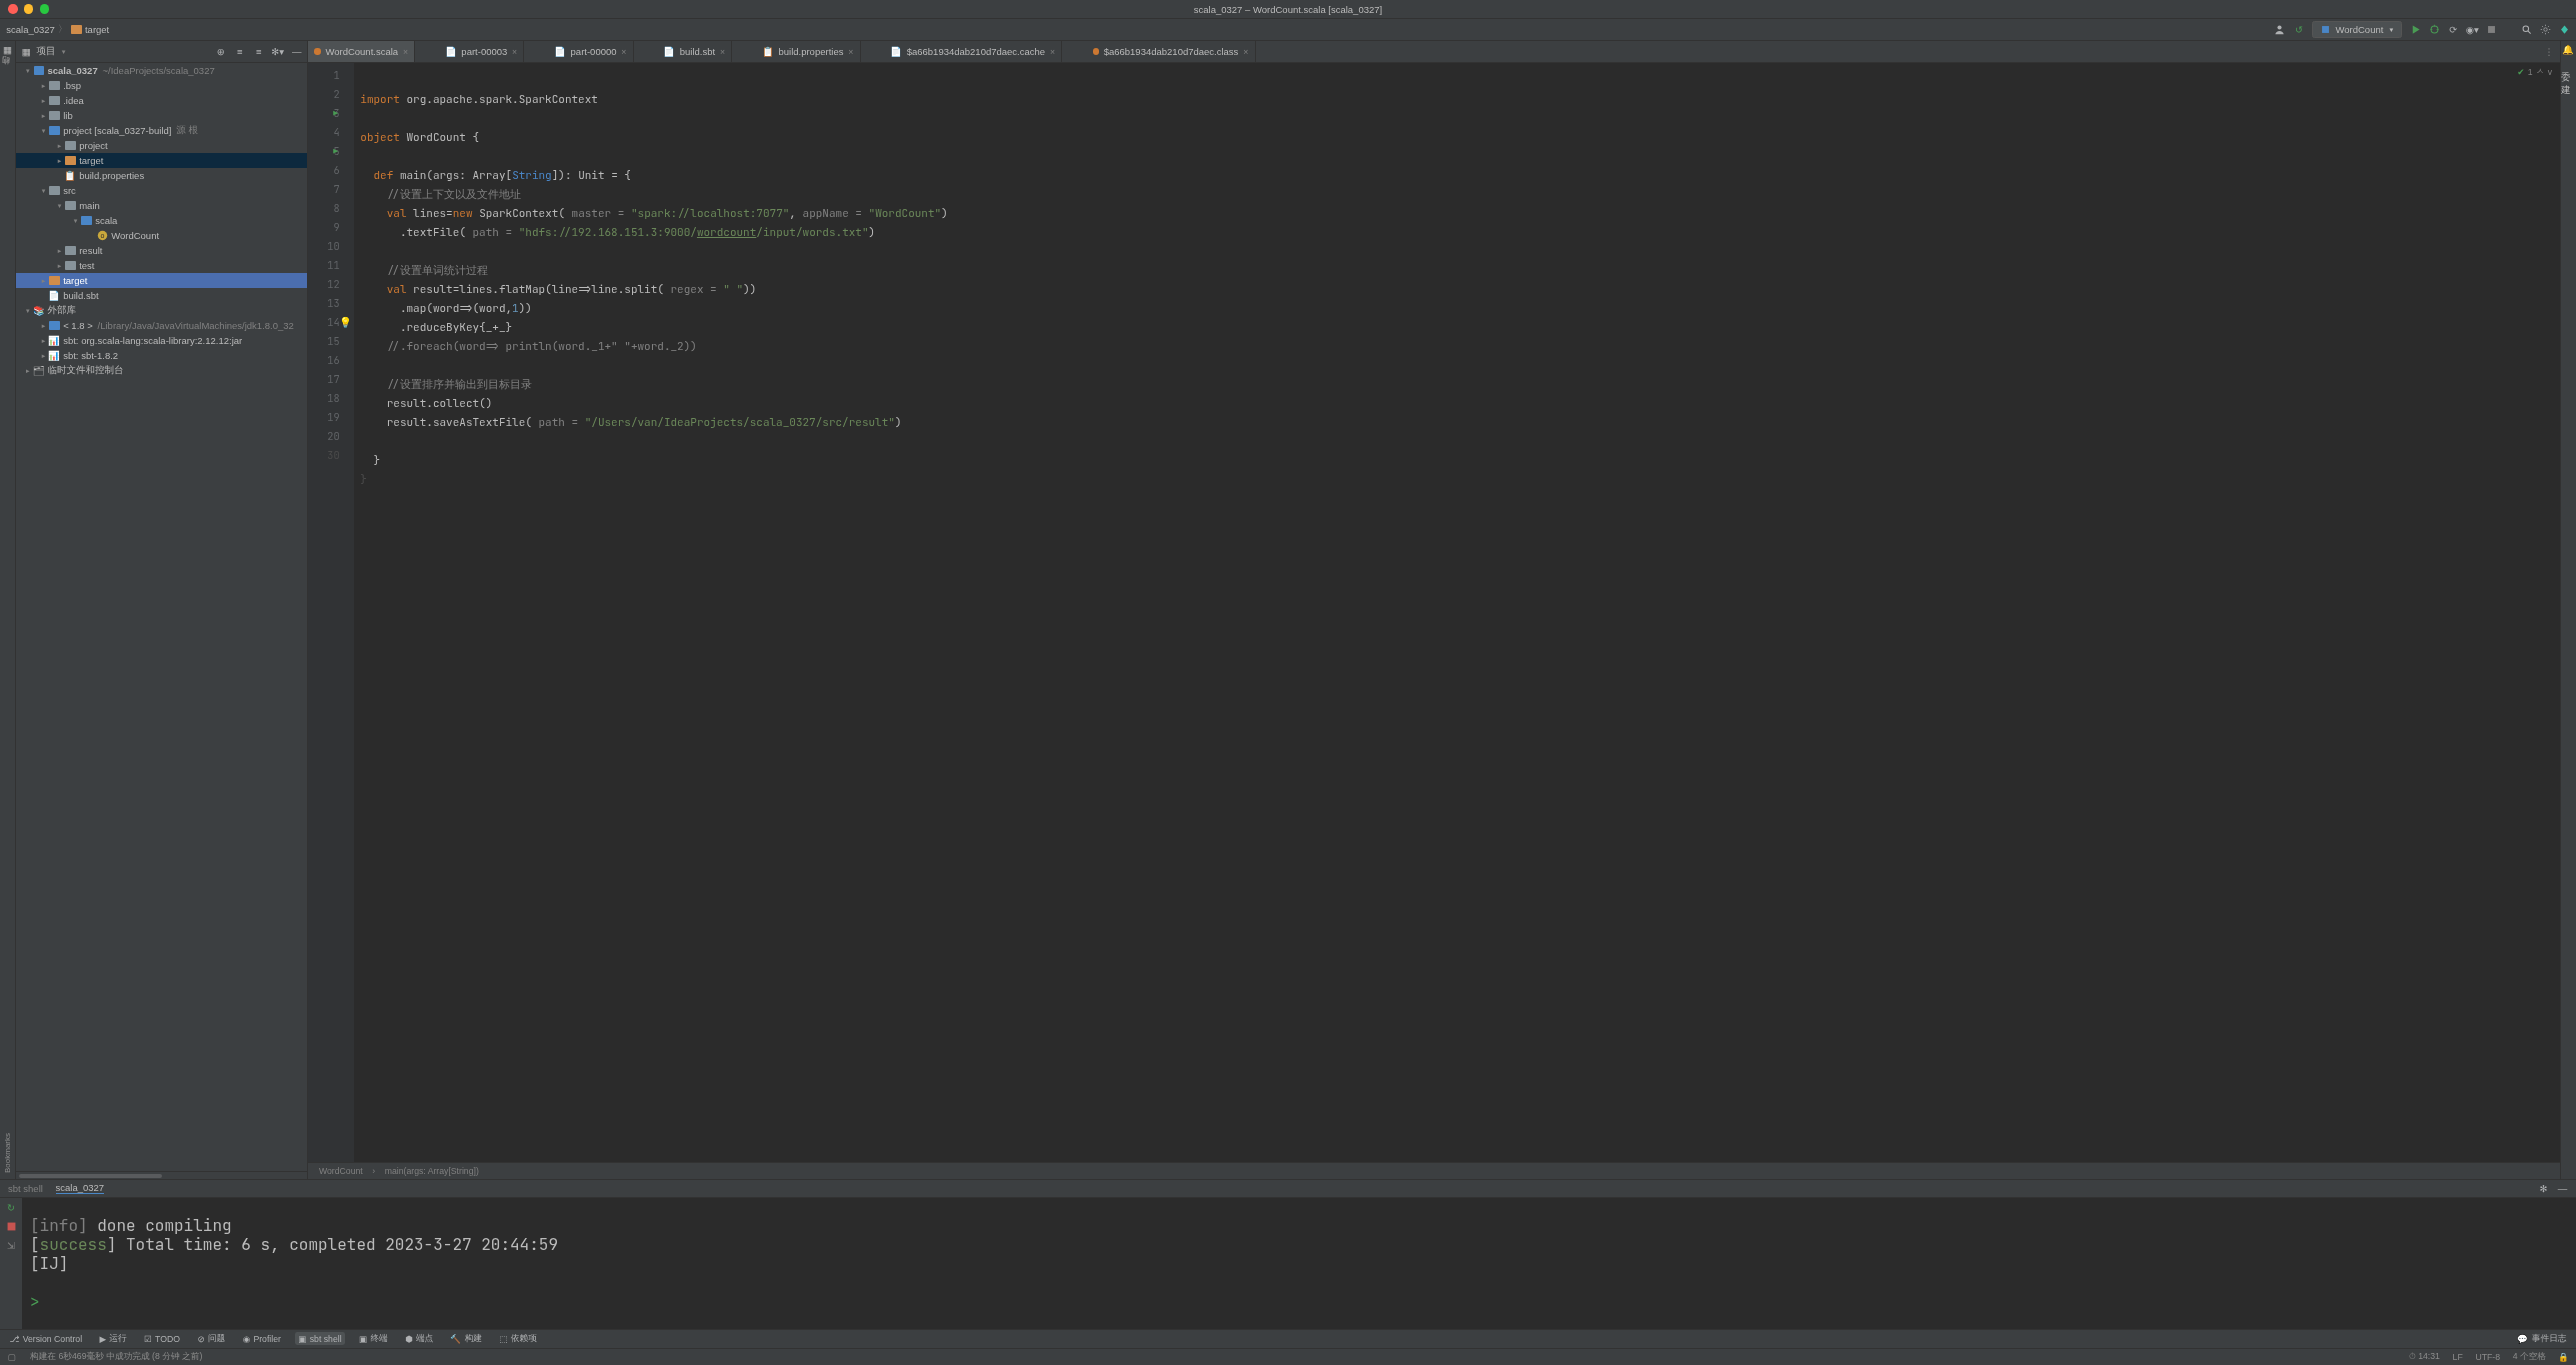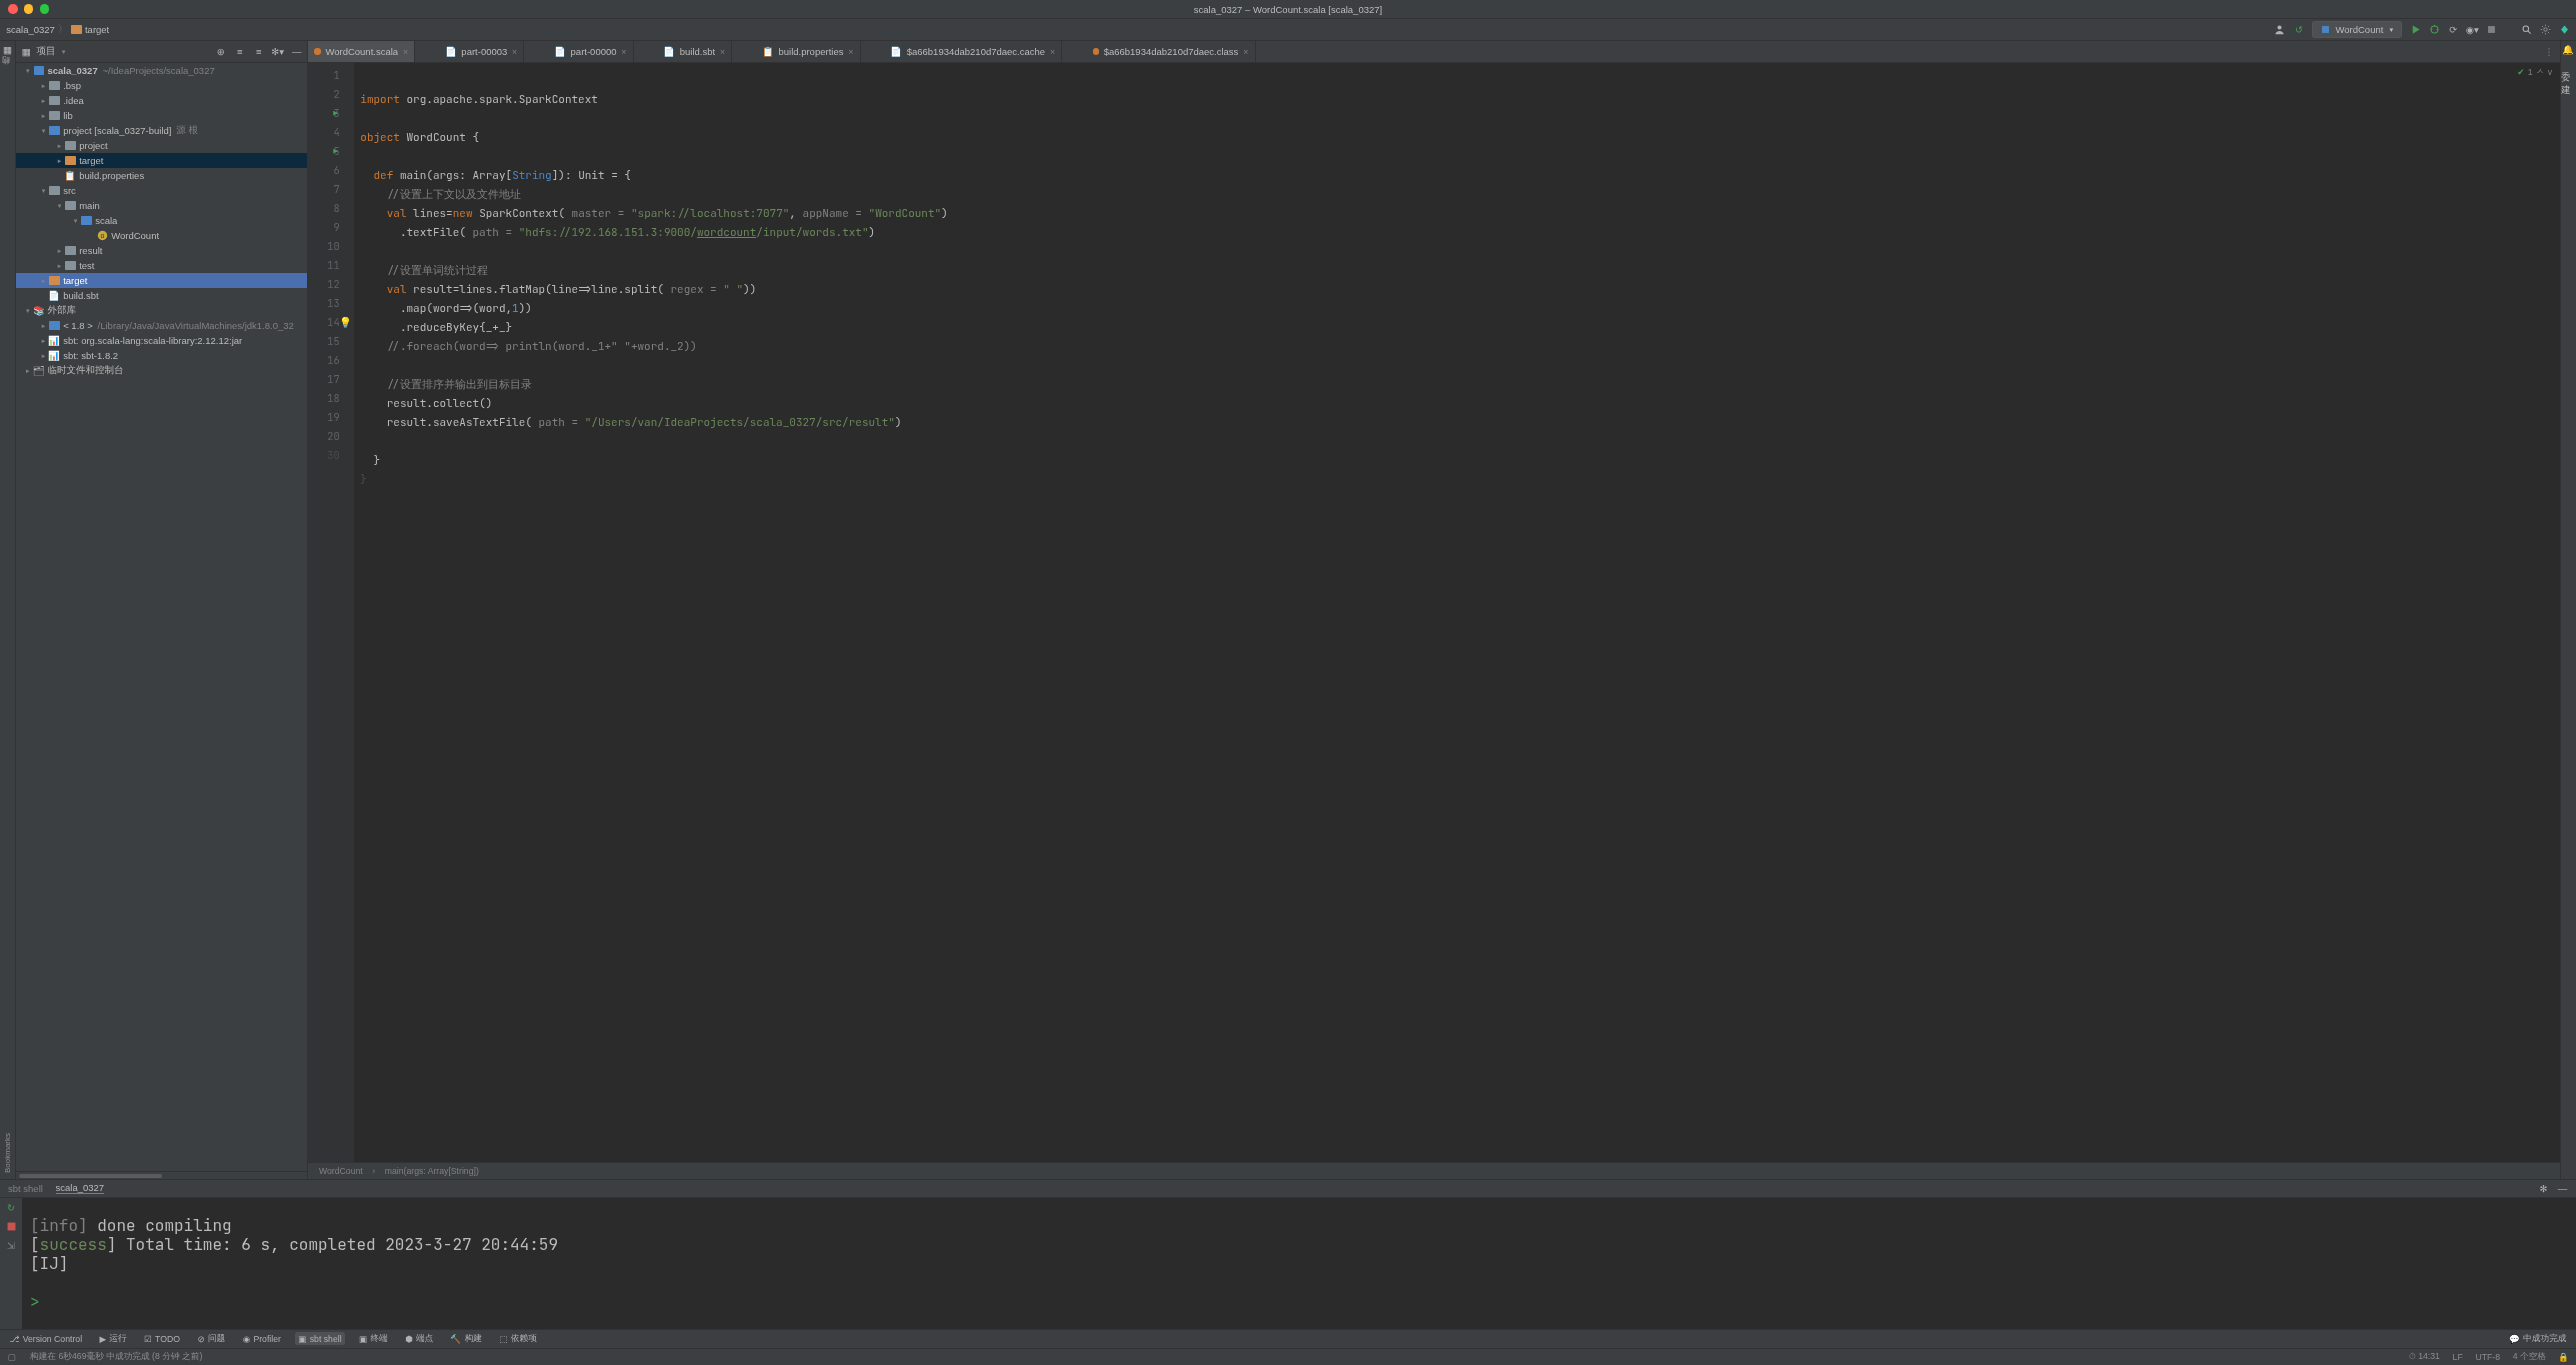--- a/index.html
+++ b/index.html
@@ -515,21 +515,21 @@
         <span>🔨</span>
         <span>构建</span>
       </div>
     <div class="bottom-item">
         <span>⬚</span>
         <span>依赖项</span>
       </div>
     <div class="spacer"></div>
     <div class="bottom-item">
         <span>💬</span>
-        <span>中成功完成</span>
+        <span>事件日志</span>
       </div>
   </div>
 
   <div class="statusbar">
     <span class="icon">▢</span>
     <span>构建在 6秒469毫秒 中成功完成 (8 分钟 之前)</span>
     <div class="spacer"></div>
     <span><span>⏱</span> <span>14:31</span></span>
     <span>LF</span>
     <span>UTF-8</span>

